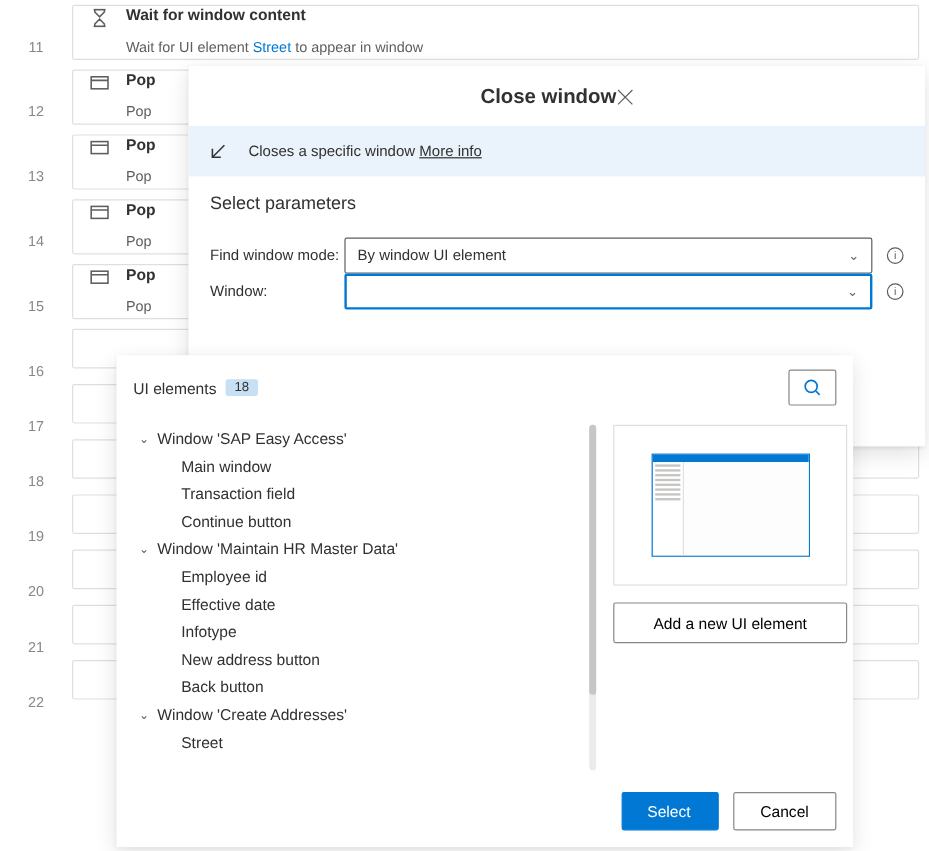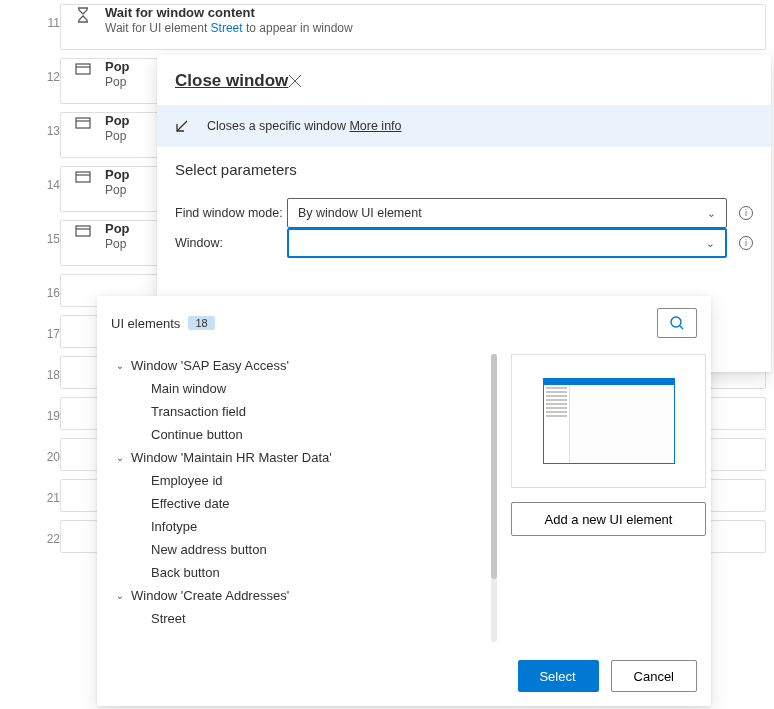--- a/index.html
+++ b/index.html
@@ -1,33 +1,33 @@
 <!DOCTYPE html>
 <html><head>
 <meta charset="utf-8">
 <style>
   * { box-sizing: border-box; margin: 0; padding: 0; font-family: "Segoe UI", -apple-system, sans-serif; }
   body { background: #fff; width: 774px; height: 709px; overflow: hidden; position: relative; color: #323130; font-size: 13px; }
 
   
   .bg-actions { position: absolute; top: 0; left: 0; right: 0; }
   .bg-row { display: flex; align-items: flex-start; padding: 0; }
-  .bg-num-col { width: 60px; text-align: right; color: #8a8886; font-size: 12px; padding-top: 16px; }
+  .bg-num-col { width: 60px; text-align: center; color: #8a8886; font-size: 12px; padding-top: 32px; }
   .bg-card { flex: 1; border: 1px solid #e1dfdd; border-radius: 2px; margin: 4px 8px 4px 0; padding: 0 14px; background: #fff; display: flex; align-items: flex-start; min-height: 46px; }
   .bg-icon { width: 16px; height: 16px; margin-right: 14px; margin-top: 2px; flex-shrink: 0; }
   .bg-card-content { flex: 1; }
   .bg-title { font-size: 13px; font-weight: 600; color: #323130; }
-  .bg-sub { font-size: 12px; color: #605e5c; margin-top: 1px; }
+  .bg-sub { font-size: 12px; color: #605e5c; margin-top: 12px; }
   .bg-link { color: #0078d4; }
 
   .blank-card { flex: 1; border: 1px solid #e1dfdd; border-radius: 2px; margin: 4px 8px 4px 0; height: 33px; background: #fff; }
 
   
   .modal { position: absolute; top: 55px; left: 157px; width: 614px; height: 317px; background: #fff; box-shadow: 0 6px 18px rgba(0,0,0,0.12), 0 1px 3px rgba(0,0,0,0.08); }
-  .modal-header { display: flex; align-items: center; justify-content: flex-start; padding: 16px 18px 14px 18px; text-decoration: underline; }
+  .modal-header { display: flex; align-items: center; justify-content: center; padding: 16px 18px 14px 18px; }
   .modal-title { font-size: 17px; font-weight: 600; }
   .modal-close { width: 14px; height: 14px; cursor: pointer; }
   .info-banner { background: #eaf3fb; display: flex; align-items: center; padding: 14px 18px; font-size: 12.5px; color: #323130; }
   .info-banner a { color: #323130; text-decoration: underline; cursor: pointer; }
   .info-banner .arrow { margin-right: 18px; }
   .params-section { padding: 14px 18px 0 18px; }
   .section-title { font-size: 15px; font-weight: 400; margin-bottom: 20px; }
   .form-row { display: flex; align-items: center; }
   .form-label { width: 112px; font-size: 12.5px; color: #323130; }
   .select { flex: 1; height: 30px; border: 1px solid #605e5c; border-radius: 2px; background: #fff; display: flex; align-items: center; padding: 0 10px; cursor: pointer; font-size: 12.5px; position: relative; }

